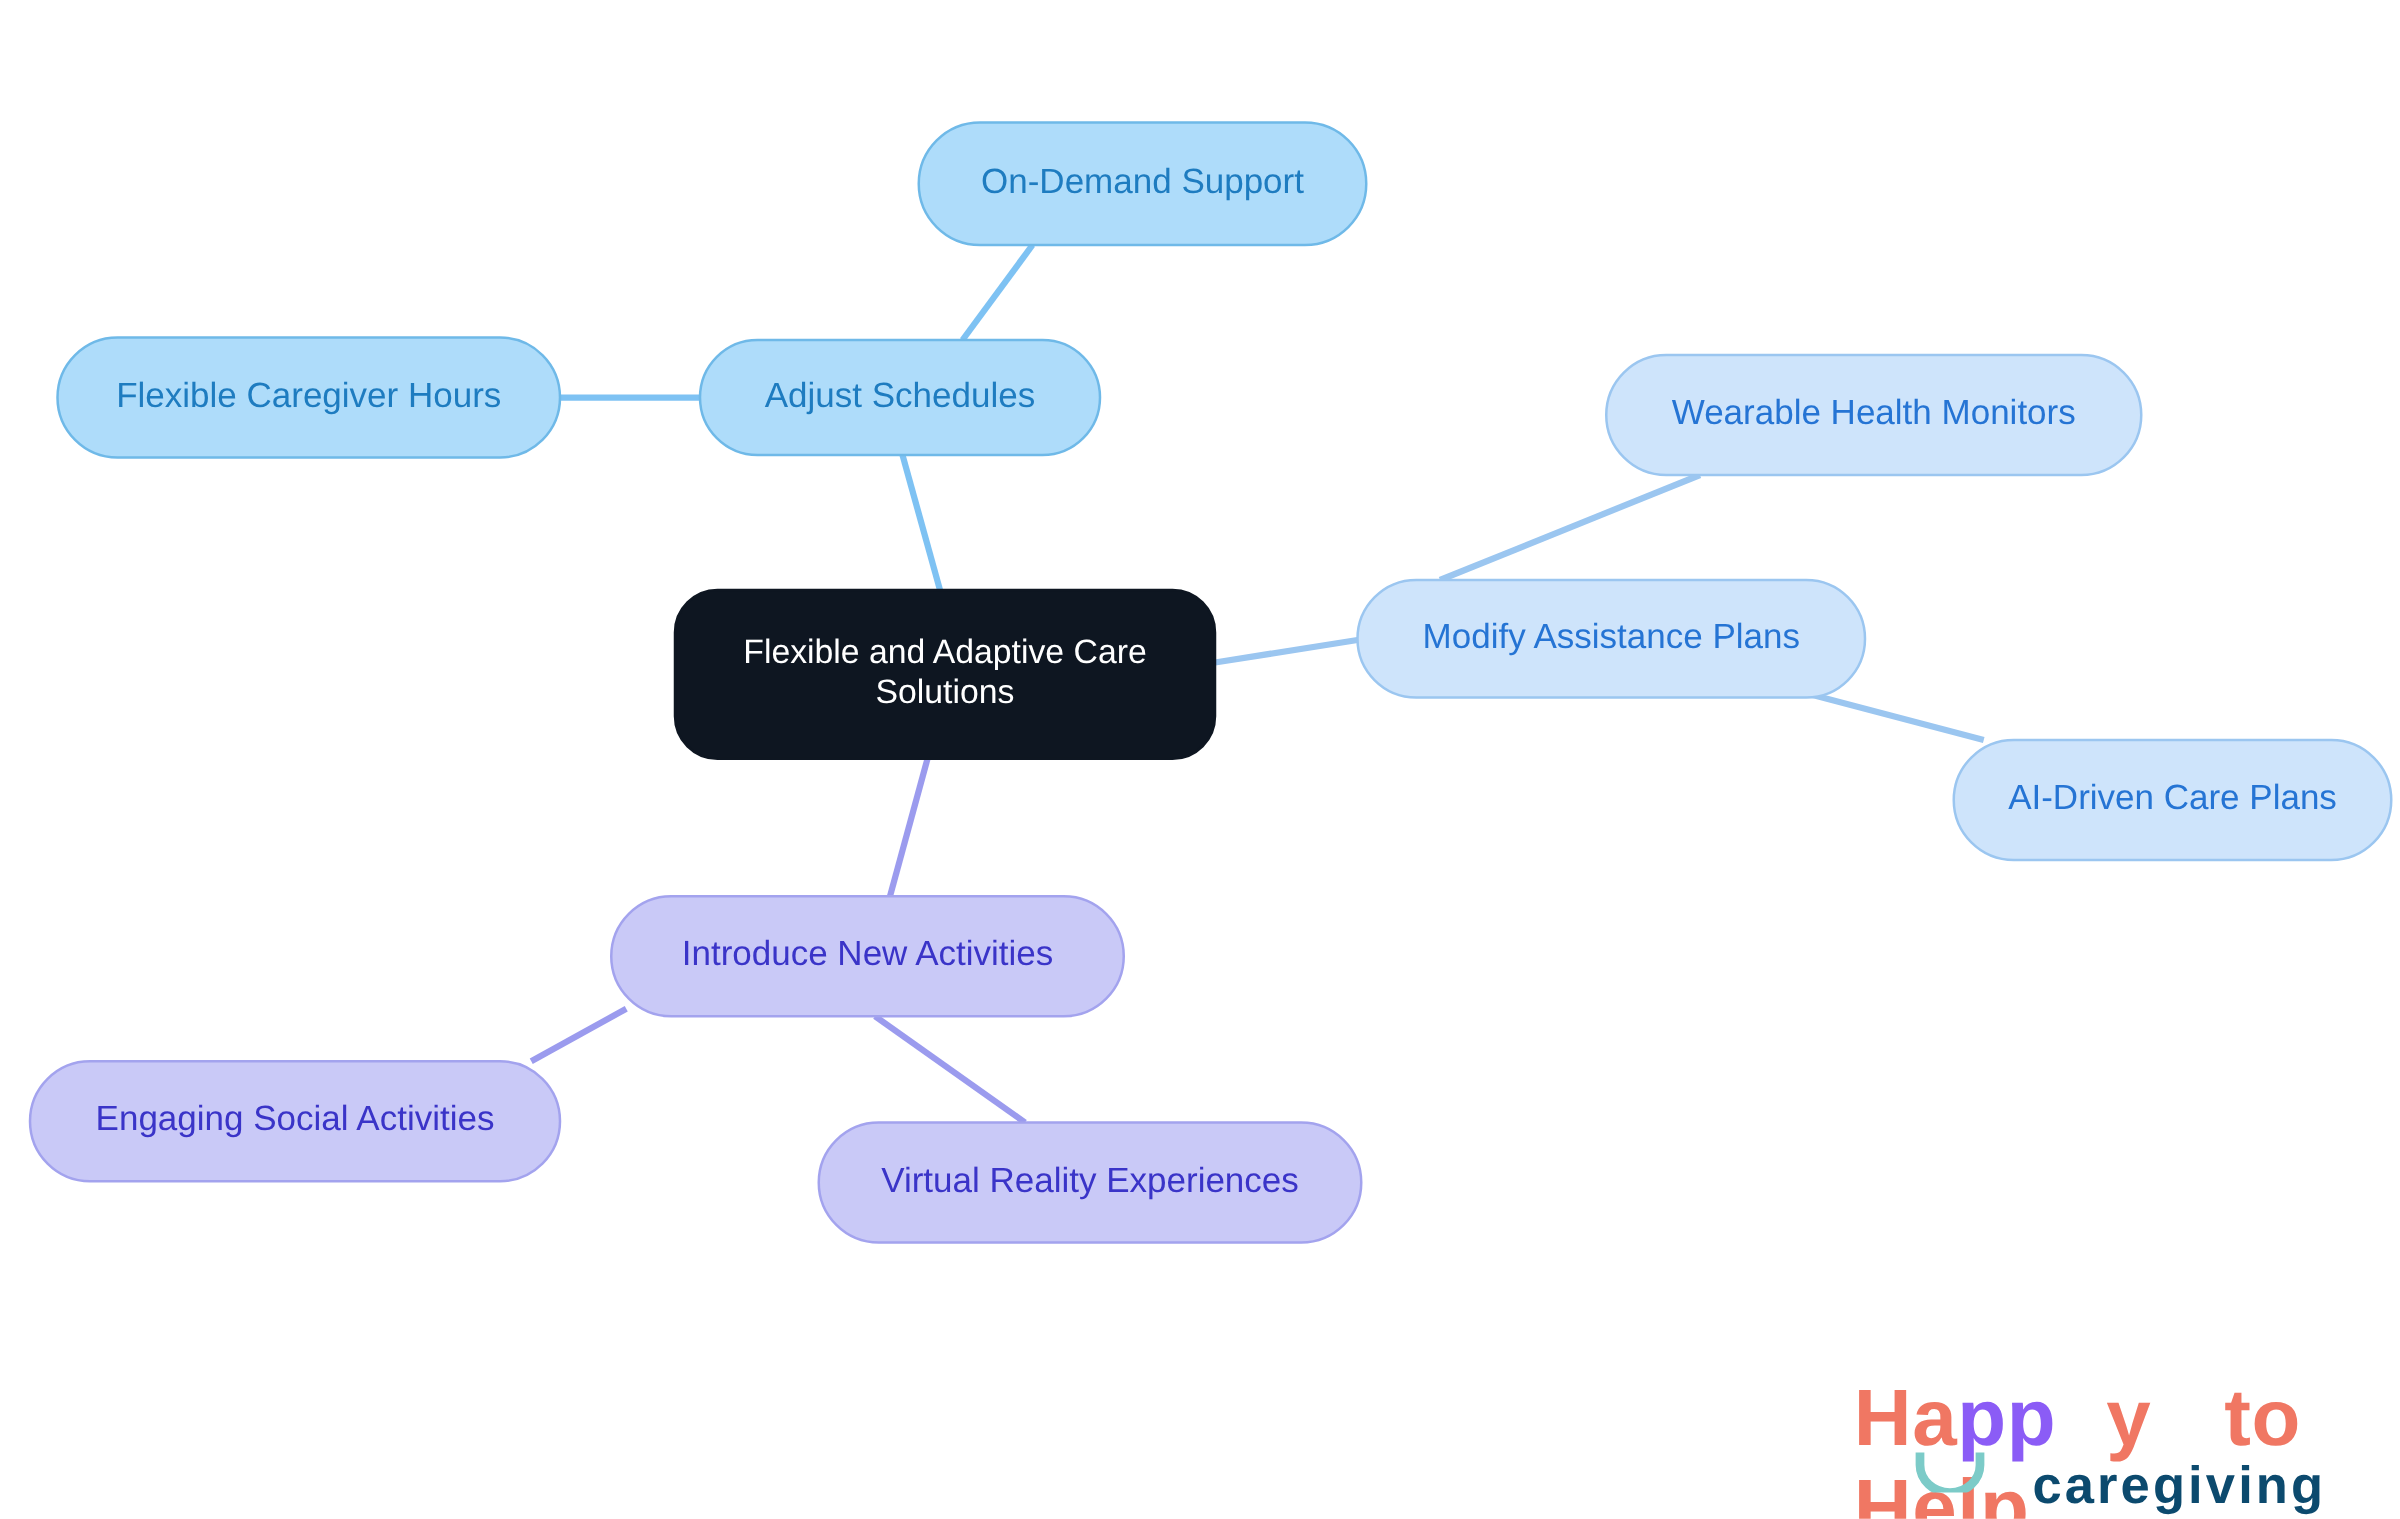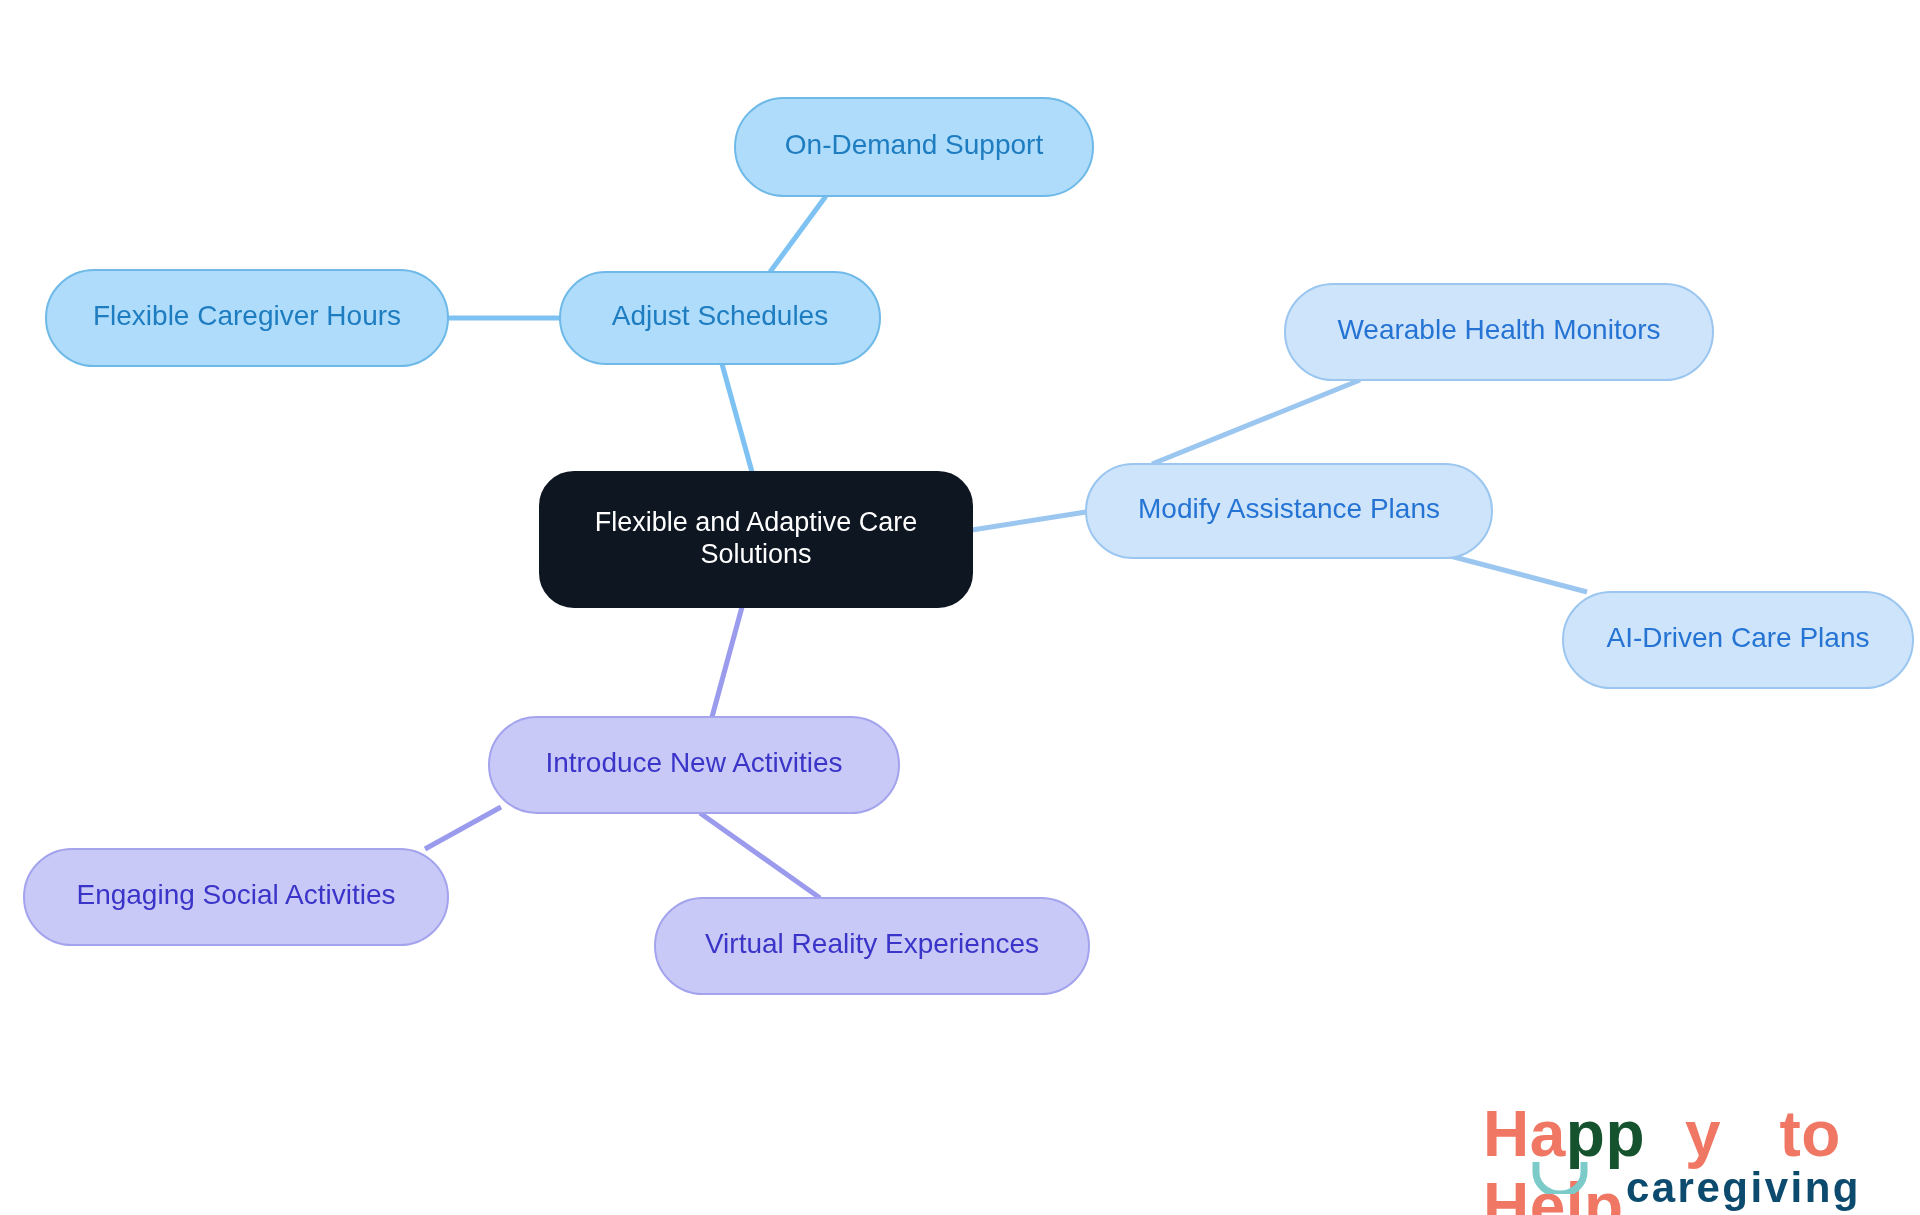--- a/index.html
+++ b/index.html
@@ -57,21 +57,21 @@
     position: absolute;
     left: 0;
     top: 0;
     font-family: "Liberation Sans", sans-serif;
     font-weight: bold;
     font-size: 64px;
     letter-spacing: 0.5px;
     line-height: 72px;
   }
   .logo-coral { color: #F07763; margin-left: 40px; }
-  .logo-teal  { color: #14532d; }
+  .logo-teal  { color: #8b5cf6; }
   .logo-sub {
     position: absolute;
     right: 2px;
     top: 66px;
     font-family: "Liberation Sans", sans-serif;
     font-size: 42px;
     letter-spacing: 2.5px;
     color: #0c4a6e;
     font-weight: bold;
   }

